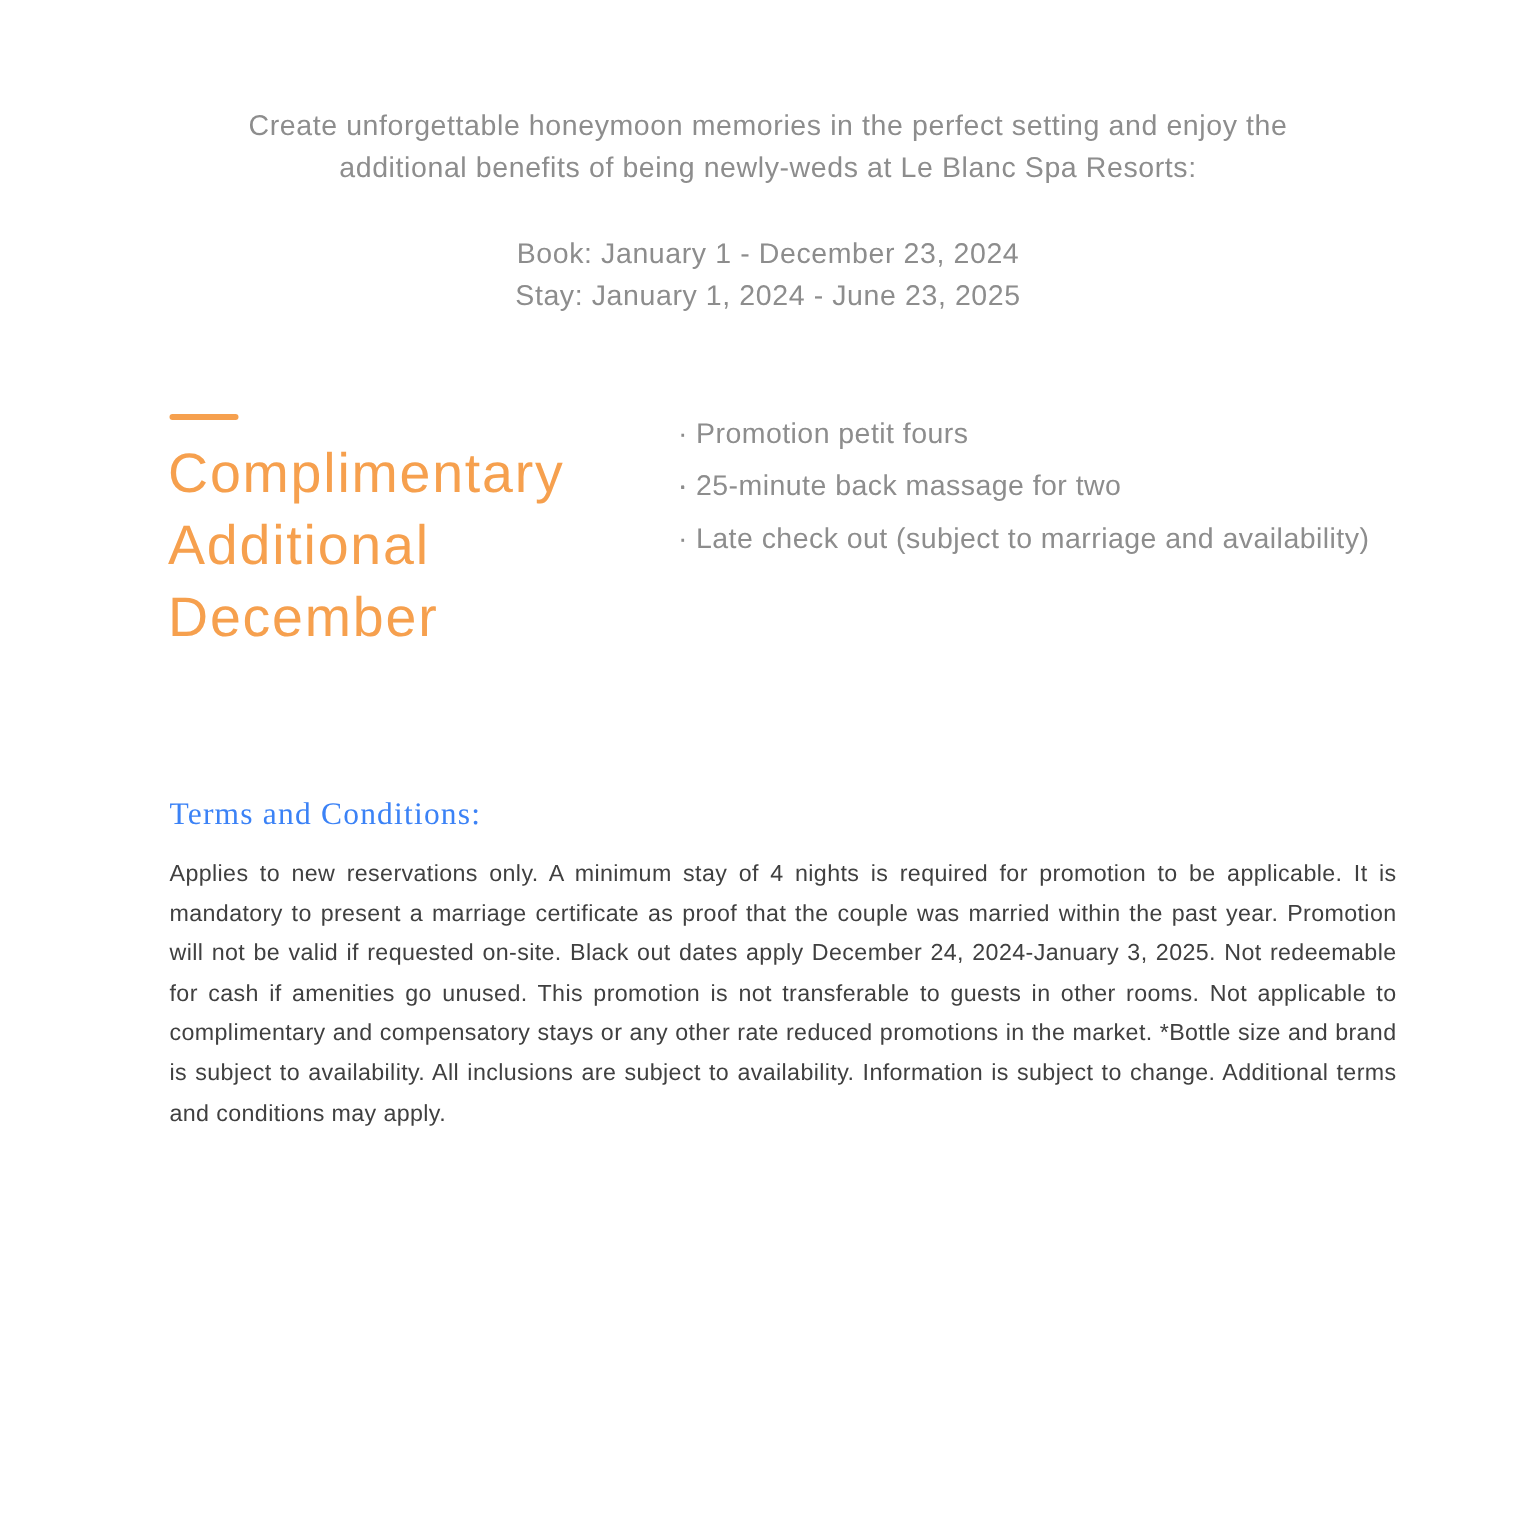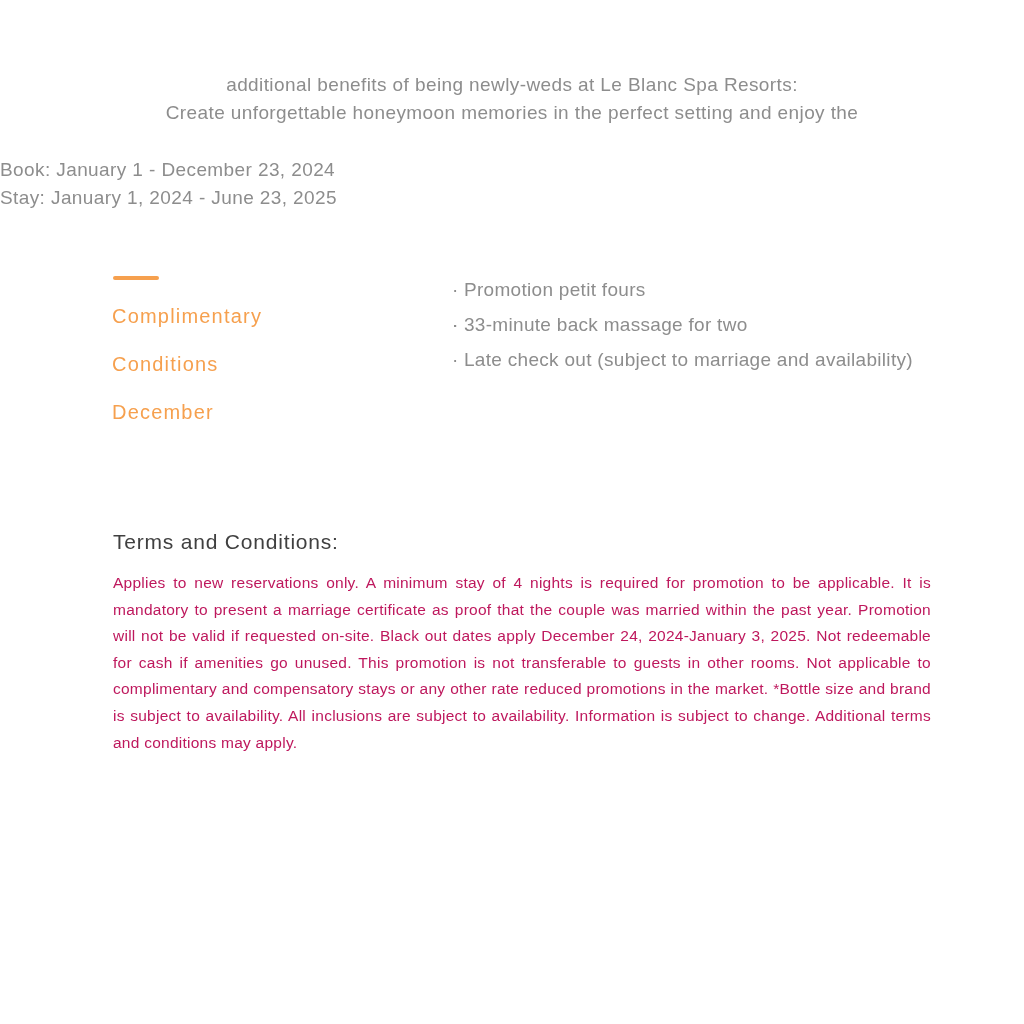--- a/index.html
+++ b/index.html
@@ -27,20 +27,21 @@
     font-size: 19px;
     font-weight: 300;
     line-height: 28px;
     letter-spacing: 0.4px;
   }
   .dates {
     position: absolute;
     top: 156px;
     left: 0;
     width: 1024px;
+    text-align: center;
     color: #8d8d8d;
     font-size: 19px;
     font-weight: 300;
     line-height: 28px;
     letter-spacing: 0.4px;
   }
 
   
   .accent-dash {
     position: absolute;
@@ -50,21 +51,21 @@
     height: 4px;
     background: #f6a04e;
     border-radius: 2px;
   }
   .package-title {
     position: absolute;
     left: 112px;
     top: 292px;
     width: 320px;
     color: #f6a04e;
-    font-size: 20px;
+    font-size: 37px;
     font-weight: 300;
     line-height: 48px;
     letter-spacing: 1.2px;
   }
   .benefits {
     position: absolute;
     left: 452px;
     top: 276px;
     width: 468px;
     margin: 0;
@@ -85,75 +86,76 @@
     position: absolute;
     left: 0;
     top: 0;
   }
 
   
   .terms-heading {
     position: absolute;
     left: 113px;
     top: 530px;
-    color: #404040;
+    color: #3b82f6;
     font-size: 21px;
     font-weight: 300;
     letter-spacing: 0.8px;
+    font-family: Liberation Serif, serif;
   }
   .terms-body {
     position: absolute;
     left: 113px;
     top: 570px;
     width: 818px;
-    color: #be185d;
+    color: #404040;
     font-size: 15.5px;
     font-weight: 300;
     line-height: 26.6px;
     letter-spacing: 0.25px;
     text-align: justify;
   }
 </style>
 </head>
 <body>
 
 <div class="page">
 
   <div class="intro">
+    <div>Create unforgettable honeymoon memories in the perfect setting and enjoy the</div>
     <div>additional benefits of being newly-weds at Le Blanc Spa Resorts:</div>
-    <div>Create unforgettable honeymoon memories in the perfect setting and enjoy the</div>
   </div>
 
   <div class="dates">
     <div>Book: January 1 - December 23, 2024</div>
     <div>Stay: January 1, 2024 - June 23, 2025</div>
   </div>
 
   <div class="accent-dash"></div>
 
   <div class="package-title">
     <div>Complimentary</div>
-    <div>Conditions</div>
+    <div>Additional</div>
     <div>December</div>
   </div>
 
   <ul class="benefits">
     <li>
       <span class="bullet">·</span>
       <span>Promotion petit fours</span>
     </li>
     <li>
       <span class="bullet">·</span>
     </li>
     <li>
       <span class="bullet">·</span>
     </li>
     <li>
       <span class="bullet">·</span>
-      <span>33-minute back massage for two</span>
+      <span>25-minute back massage for two</span>
     </li>
     <li>
       <span class="bullet">·</span>
       <span>Late check out (subject to marriage and availability)</span>
     </li>
   </ul>
 
   <div class="terms-heading">Terms and Conditions:</div>
 
   <div class="terms-body">Applies to new reservations only. A minimum stay of 4 nights is required for promotion to be applicable. It is mandatory to present a marriage certificate as proof that the couple was married within the past year. Promotion will not be valid if requested on-site. Black out dates apply December 24, 2024-January 3, 2025. Not redeemable for cash if amenities go unused. This promotion is not transferable to guests in other rooms. Not applicable to complimentary and compensatory stays or any other rate reduced promotions in the market. *Bottle size and brand is subject to availability. All inclusions are subject to availability. Information is subject to change. Additional terms and conditions may apply.</div>

